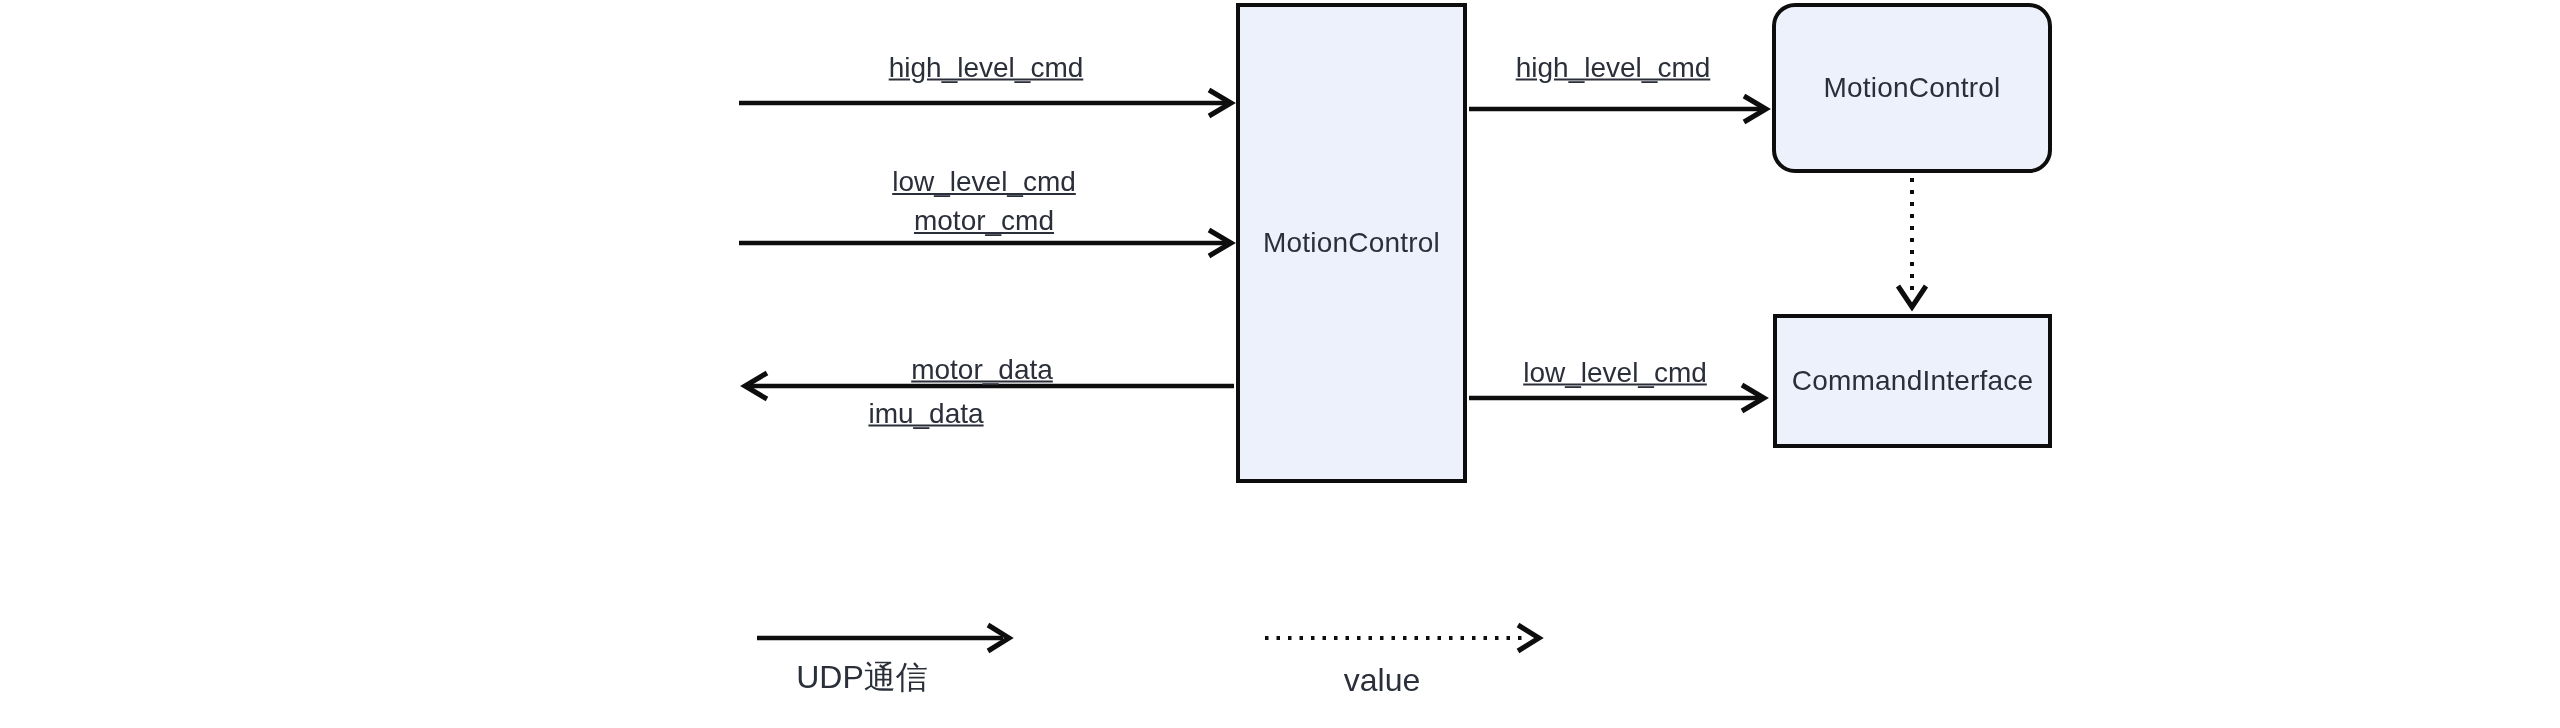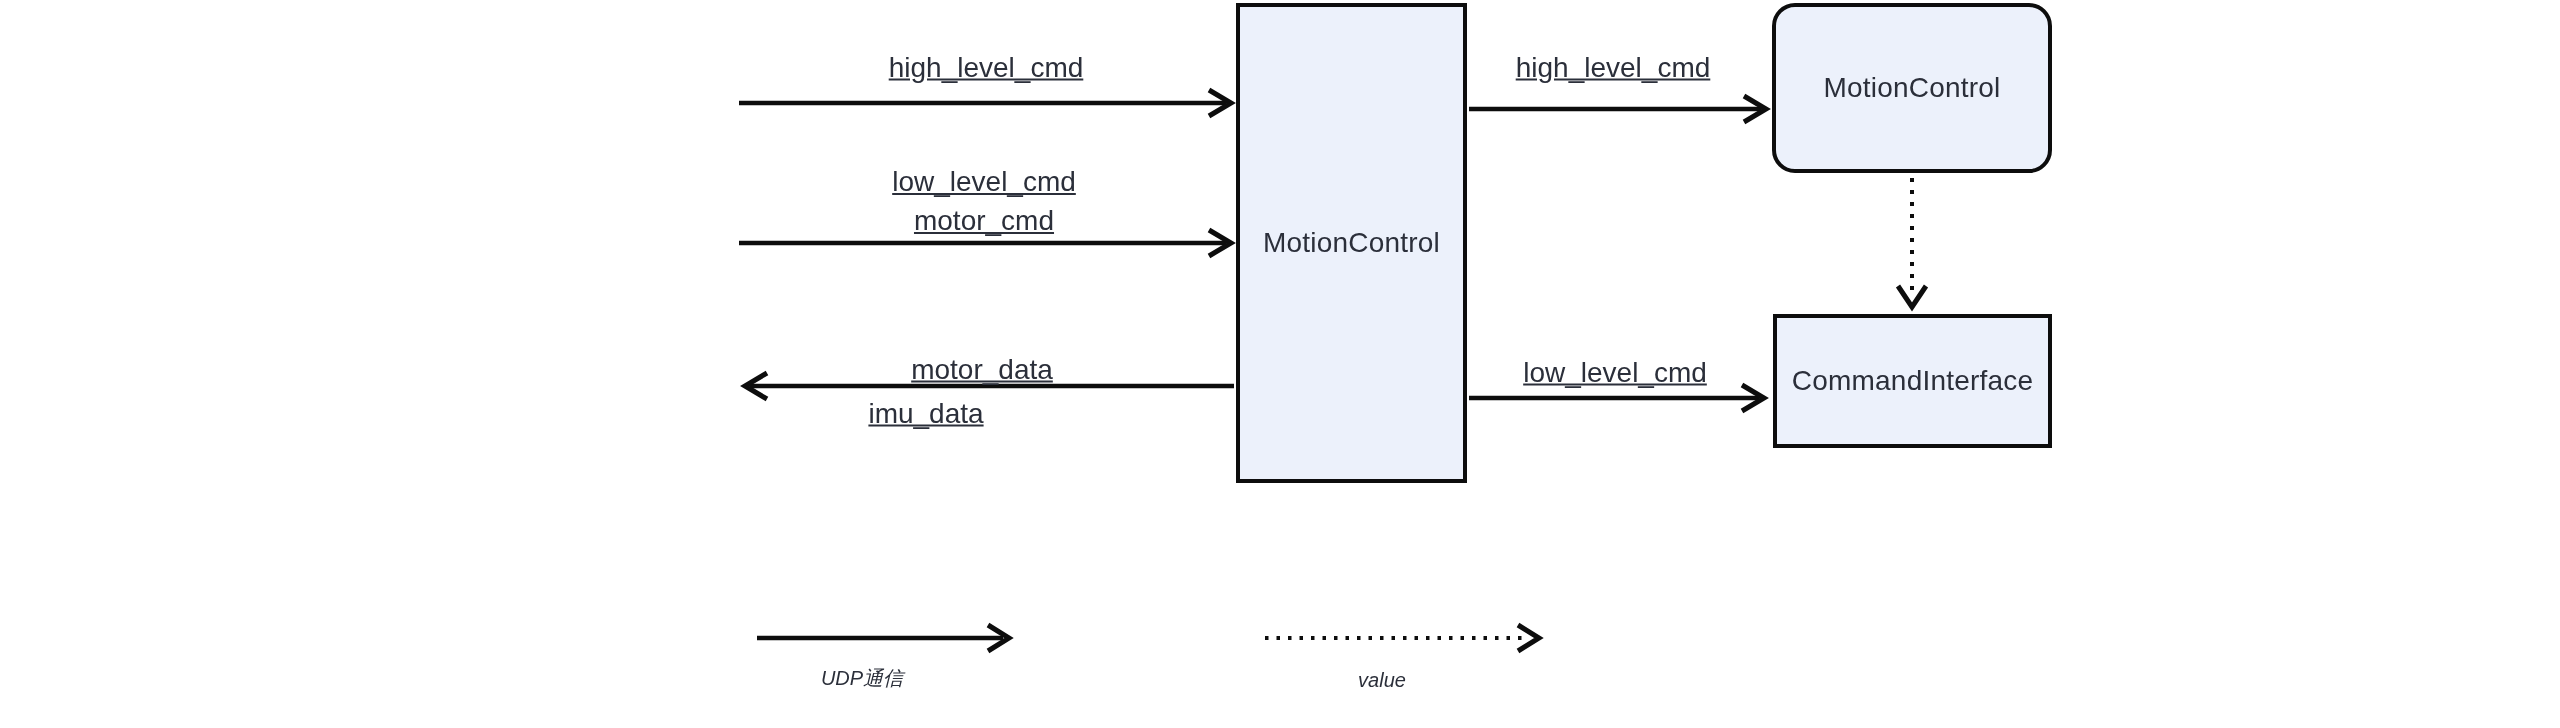--- a/index.html
+++ b/index.html
@@ -38,23 +38,22 @@
     font-size:28px;
     white-space:nowrap;
     text-align:center;
     line-height:39px;
     text-decoration:underline;
   }
   .legend-label{
     position:absolute;
     transform:translate(-50%,-50%);
     color:var(--text);
-    font-size:20px;
+    font-size:32px;
     white-space:nowrap;
-    font-style:italic;
   }
 </style>
 </head>
 <body>
 
 <div class="canvas">
 
   <svg class="edges" viewBox="0 0 2560 728" aria-hidden="true">
 
     <g>

